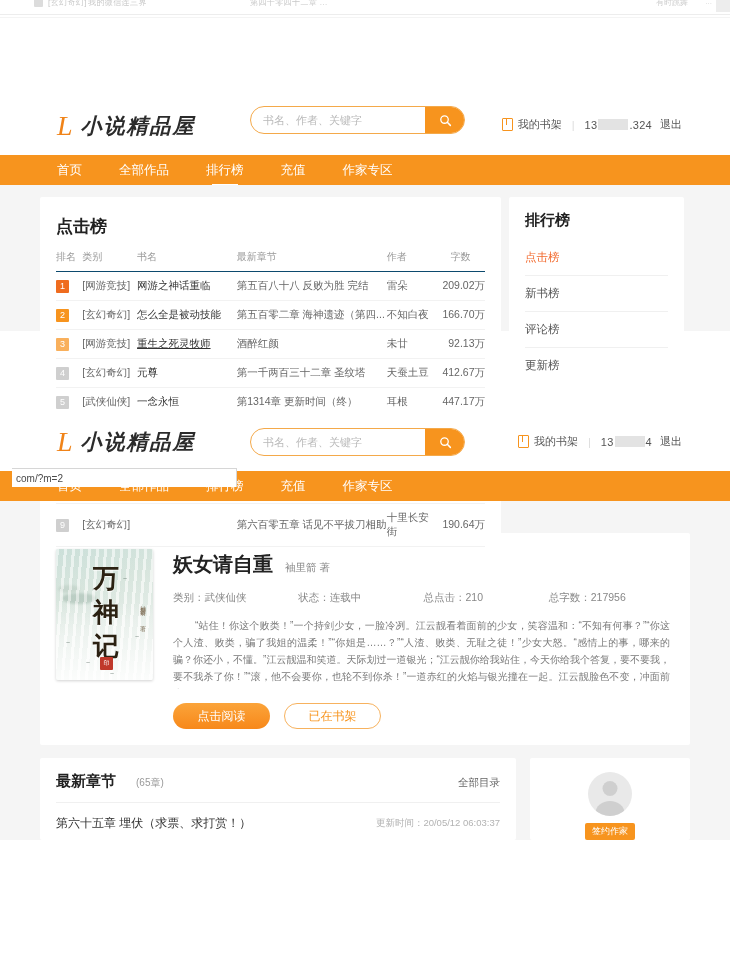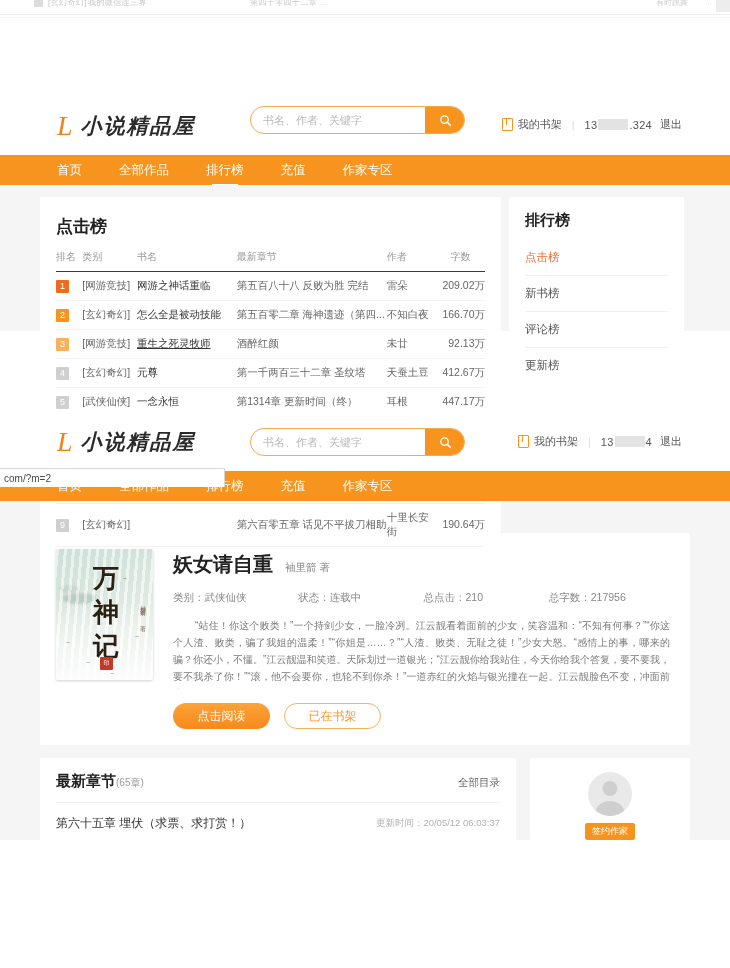--- a/index.html
+++ b/index.html
@@ -67,21 +67,21 @@
   .bk{color:#333;text-decoration:none;}
   .bk.ul{text-decoration:underline;}
   .ell{display:block;max-width:150px;overflow:hidden;white-space:nowrap;text-overflow:ellipsis;}
   .rank-side{width:175px;background:#fff;border-radius:2px;padding:14px 16px;box-sizing:border-box;height:164px;}
   .side-title{font-size:15px;font-weight:bold;color:#222;margin-bottom:10px;}
   .side-item{font-size:11.5px;color:#555;padding:10px 0;border-bottom:1px solid #f0f0f0;cursor:pointer;text-decoration:none;display:block;}
   .side-item.active{color:#f26a2e;}
   .side-item:last-child{border-bottom:0;}
 
   
-  .url-tip{position:absolute;left:0;top:468px;width:225px;height:19px;background:#fff;border:1px solid #d6d6d6;border-left:0;border-bottom:0;box-sizing:border-box;display:flex;align-items:center;padding-left:4px;font-size:10px;color:#4a4a4a;font-family:"Liberation Sans",sans-serif;z-index:30;}
+  .url-tip{position:absolute;left:12px;top:468px;width:225px;height:19px;background:#fff;border:1px solid #d6d6d6;border-left:0;border-bottom:0;box-sizing:border-box;display:flex;align-items:center;padding-left:4px;font-size:10px;color:#4a4a4a;font-family:"Liberation Sans",sans-serif;z-index:30;}
 
   
   .gap{background:#ffffff;}
 
   
   .detail-body{background:#f5f5f5;padding:10px 0 0 0;}
   .crumb{padding:0 40px 8px 40px;font-size:10.5px;color:#999;}
   .crumb a{color:#999;text-decoration:none;}
   .crumb .sep{margin:0 5px;color:#c0c0c0;}
   .detail-wrap{padding:0 40px;}
@@ -113,21 +113,21 @@
   .unfold{color:#5b8fd6;white-space:nowrap;cursor:pointer;font-size:10px;}
   .btn-row{margin-top:14px;display:flex;align-items:center;}
   .btn-read{background:linear-gradient(180deg,#fba43a,#f7881a);color:#fff;border:0;border-radius:16px;width:97px;height:26px;font-size:12px;cursor:pointer;font-family:"Liberation Sans",sans-serif;}
   .btn-shelf{background:#fff;color:#f7941e;border:1px solid #f7b25e;border-radius:16px;width:97px;height:26px;font-size:12px;margin-left:14px;cursor:pointer;font-family:"Liberation Sans",sans-serif;}
 
   .lower-wrap{display:flex;gap:14px;padding:13px 40px 0 40px;}
   .chap-card{width:476px;background:#fff;border-radius:2px;padding:14px 16px 0 16px;box-sizing:border-box;}
   .chap-head{display:flex;align-items:baseline;justify-content:space-between;border-bottom:1px solid #f0f0f0;padding-bottom:11px;}
   .chap-h-left{display:flex;align-items:baseline;}
   .chap-title{font-size:15px;font-weight:bold;color:#222;}
-  .chap-count{font-size:10px;color:#999;margin-left:0;text-align:right;}
+  .chap-count{font-size:10px;color:#999;margin-left:20px;text-align:right;}
   .chap-all{font-size:10.5px;color:#666;text-decoration:none;cursor:pointer;}
   .chap-row{display:flex;justify-content:space-between;align-items:center;padding:12px 0 0 0;}
   .chap-name{font-size:12px;color:#333;text-decoration:none;}
   .chap-time{font-size:9.5px;color:#b2b2b2;}
   .author-card{flex:1;background:#fff;border-radius:2px;padding:14px 0 0 0;box-sizing:border-box;display:flex;flex-direction:column;align-items:center;}
   .avatar{width:44px;height:44px;border-radius:50%;background:#e9e9e9;position:relative;overflow:hidden;}
   .avatar .head{position:absolute;left:50%;transform:translateX(-50%);top:9px;width:15px;height:15px;border-radius:50%;background:#cfcfcf;}
   .avatar .body{position:absolute;left:50%;transform:translateX(-50%);bottom:-9px;width:29px;height:24px;border-radius:50% 50% 0 0;background:#cfcfcf;}
   .tag-signed{margin-top:7px;background:#f7941e;color:#fff;font-size:9px;padding:2px 7px;border-radius:2px;}
 </style>

